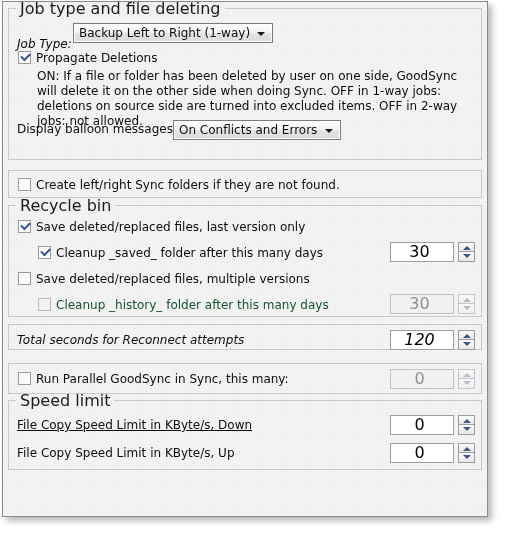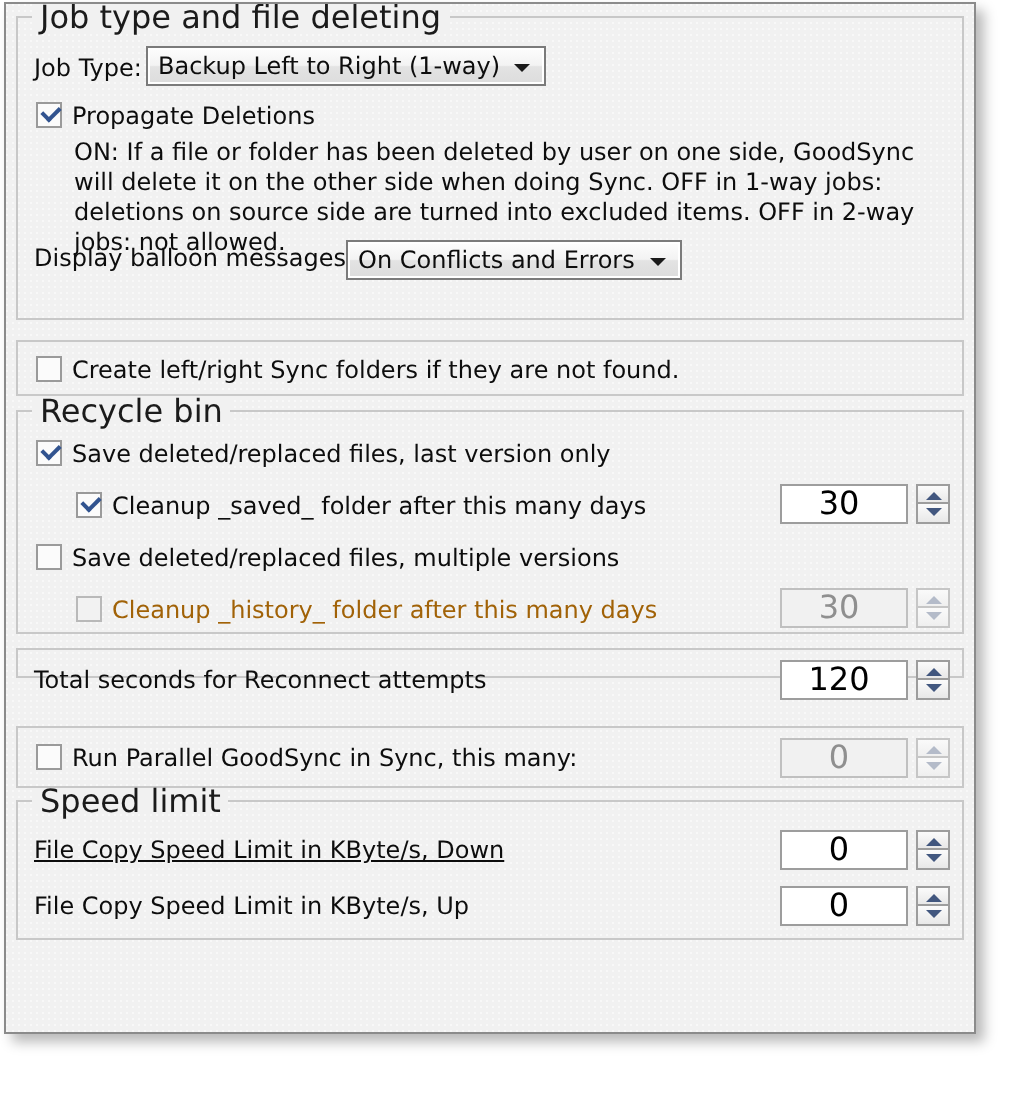--- a/index.html
+++ b/index.html
@@ -103,21 +103,21 @@
     transform: rotate(-45deg);
   }
 
   .cb-label {
     position: absolute;
     white-space: nowrap;
     font-size: 12px;
     line-height: 13px;
     color: #0d0d0d;
   }
-  .cb-label.dim { color: #a16207; text-align: right; }
+  .cb-label.dim { color: #14532d; text-align: right; }
 
   
   .combo {
     position: absolute;
     height: 20px;
     box-sizing: border-box;
     border: 1px solid #7b7b7b;
     background: linear-gradient(to bottom, #fdfdfd 0%, #f3f3f3 48%, #e3e3e3 52%, #dcdcdc 100%);
     box-shadow: inset 0 0 0 1px #ffffff;
   }
@@ -207,21 +207,21 @@
 </style>
 </head>
 <body>
 
 <div id="panel">
 
   <div class="group" style="top:6px; height:152px;">
     <div class="group-title">Job type and file deleting</div>
 
     <div class="row" style="top:12px;">
-      <span class="lbl" style="left:8px; top:2px;">Job Type:</span>
+      <span class="lbl" style="left:8px; top:12px;font-style:italic;">Job Type:</span>
       <div class="combo" style="left:64px; top:2px; width:200px;padding-left:35px;">
         <span class="combo-text">Backup Left to Right (1-way)</span>
         <span class="combo-arrow"></span>
       </div>
     </div>
 
     <div class="row" style="top:40px;">
       <span class="cb" style="left:9px; top:2px;">
         <span class="mark"></span>
       </span>
@@ -289,21 +289,21 @@
             <span class="tri"></span>
           </div>
           <div class="btn down">
             <span class="tri"></span>
           </div>
         </div>
       </div>
     </div>
   </div>
 
-  <div class="group" style="top:322px; height:15px;">
+  <div class="group" style="top:322px; height:26px;font-style:italic;">
     <div class="row" style="top:4px;">
       <span class="lbl" style="left:8px; top:0;">Total seconds for Reconnect attempts</span>
       <div class="spin" style="left:381px; top:1px;">
         <div class="txt">120</div>
         <div class="btns">
           <div class="btn up">
             <span class="tri"></span>
           </div>
           <div class="btn down">
             <span class="tri"></span>

